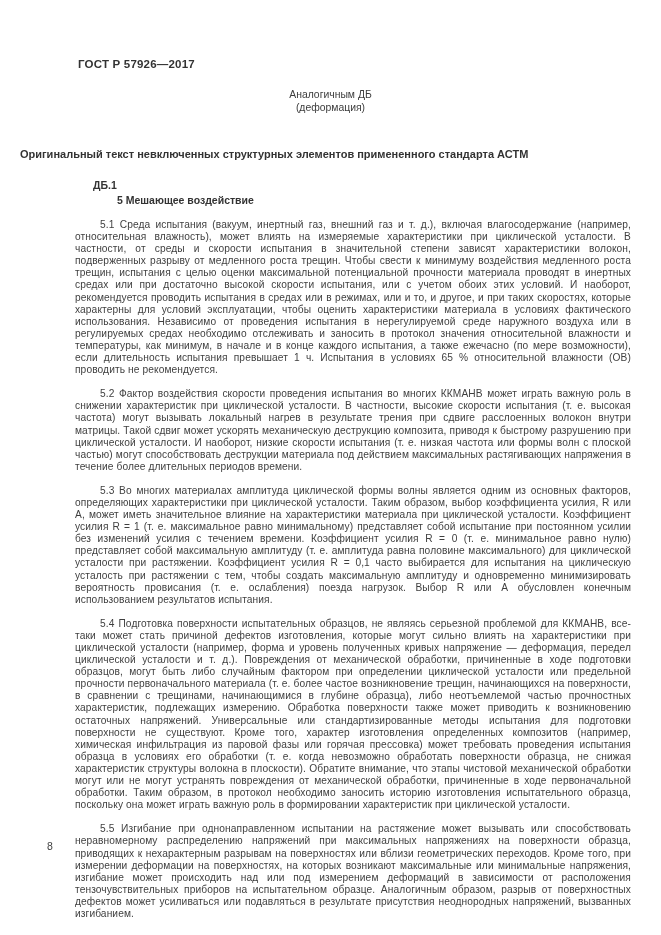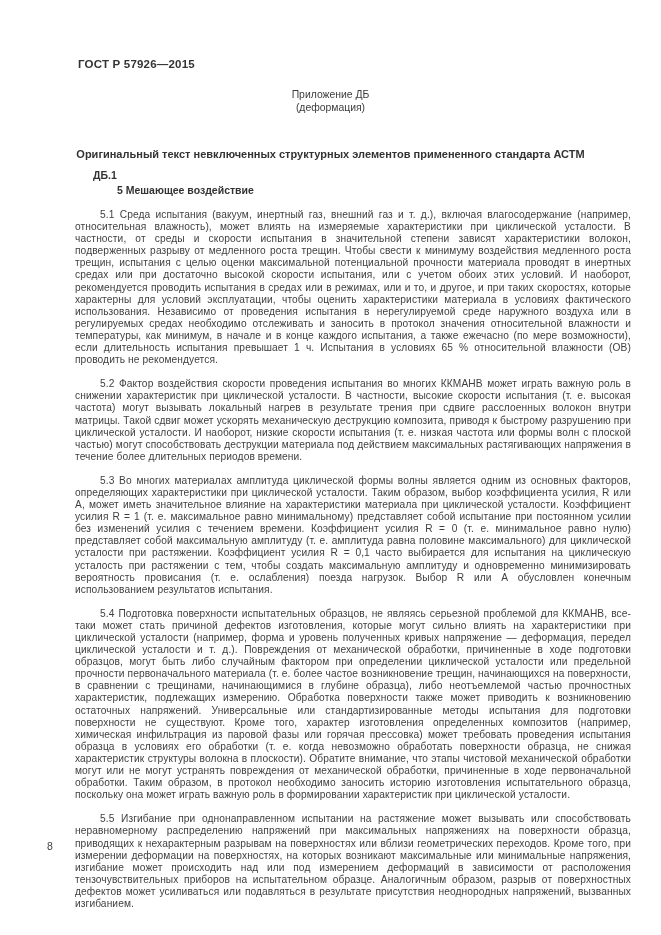--- a/index.html
+++ b/index.html
@@ -33,29 +33,28 @@
     text-align: center;
     font-size: 10.4px;
     line-height: 13px;
     color: #3c3c3c;
   }
   .main-title {
     position: absolute;
     top: 148px;
     left: 20px;
     width: 621px;
-    text-align: center;
     font-size: 11px;
     font-weight: bold;
     color: #333333;
     margin: 0;
   }
   .content {
     position: absolute;
-    top: 169px;
+    top: 179px;
     left: 63px;
     width: 580px;
   }
   .clause-number {
     font-size: 10.5px;
     font-weight: bold;
     color: #333333;
     margin-left: 30px;
     margin-bottom: 3px;
   }
@@ -82,24 +81,24 @@
     top: 840px;
     font-size: 10.5px;
     color: #3f3f3f;
   }
 </style>
 </head>
 <body>
 
 <div class="page">
 
-  <div class="doc-header">ГОСТ Р 57926—2015</div>
+  <div class="doc-header">ГОСТ Р 57926—2017</div>
 
   <div class="annex-block">
-    <div>Приложение ДБ</div>
+    <div>Аналогичным ДБ</div>
     <div>(деформация)</div>
   </div>
 
   <h1 class="main-title">Оригинальный текст невключенных структурных элементов примененного стандарта АСТМ</h1>
 
   <div class="content">
     <div class="clause-number">ДБ.1</div>
     <div class="section-heading">5 Мешающее воздействие</div>
     <p>5.1 Среда испытания (вакуум, инертный газ, внешний газ и т. д.), включая влагосодержание (например, относительная влажность), может влиять на измеряемые характеристики при циклической усталости. В частности, от среды и скорости испытания в значительной степени зависят характеристики волокон, подверженных разрыву от медленного роста трещин. Чтобы свести к минимуму воздействия медленного роста трещин, испытания с целью оценки максимальной потенциальной прочности материала проводят в инертных средах или при достаточно высокой скорости испытания, или с учетом обоих этих условий. И наоборот, рекомендуется проводить испытания в средах или в режимах, или и то, и другое, и при таких скоростях, которые характерны для условий эксплуатации, чтобы оценить характеристики материала в условиях фактического использования. Независимо от проведения испытания в нерегулируемой среде наружного воздуха или в регулируемых средах необходимо отслеживать и заносить в протокол значения относительной влажности и температуры, как минимум, в начале и в конце каждого испытания, а также ежечасно (по мере возможности), если длительность испытания превышает 1 ч. Испытания в условиях 65 % относительной влажности (ОВ) проводить не рекомендуется.</p>
     <p>5.2 Фактор воздействия скорости проведения испытания во многих ККМАНВ может играть важную роль в снижении характеристик при циклической усталости. В частности, высокие скорости испытания (т. е. высокая частота) могут вызывать локальный нагрев в результате трения при сдвиге расслоенных волокон внутри матрицы. Такой сдвиг может ускорять механическую деструкцию композита, приводя к быстрому разрушению при циклической усталости. И наоборот, низкие скорости испытания (т. е. низкая частота или формы волн с плоской частью) могут способствовать деструкции материала под действием максимальных растягивающих напряжения в течение более длительных периодов времени.</p>

